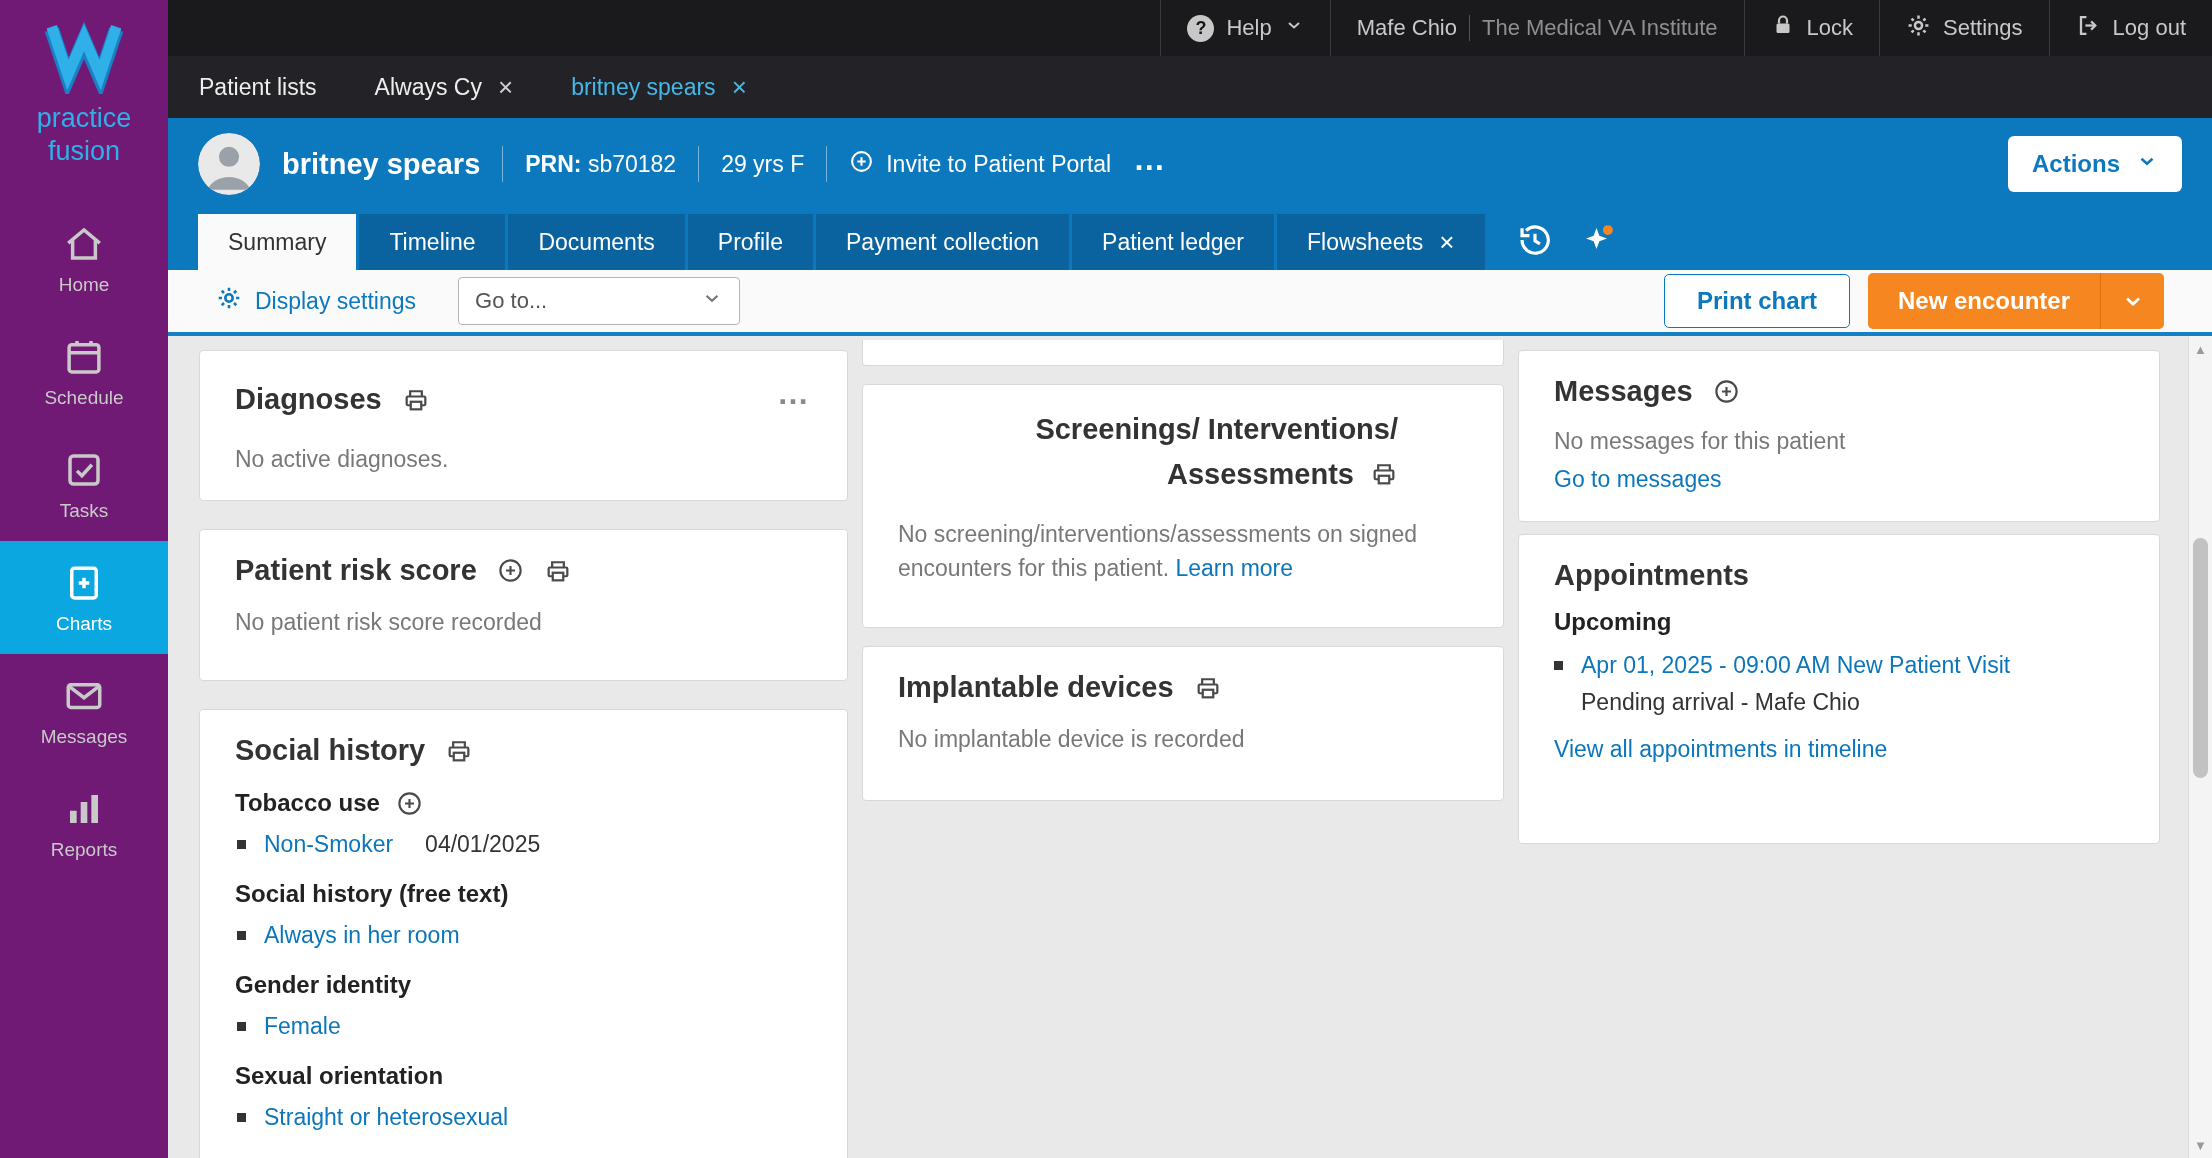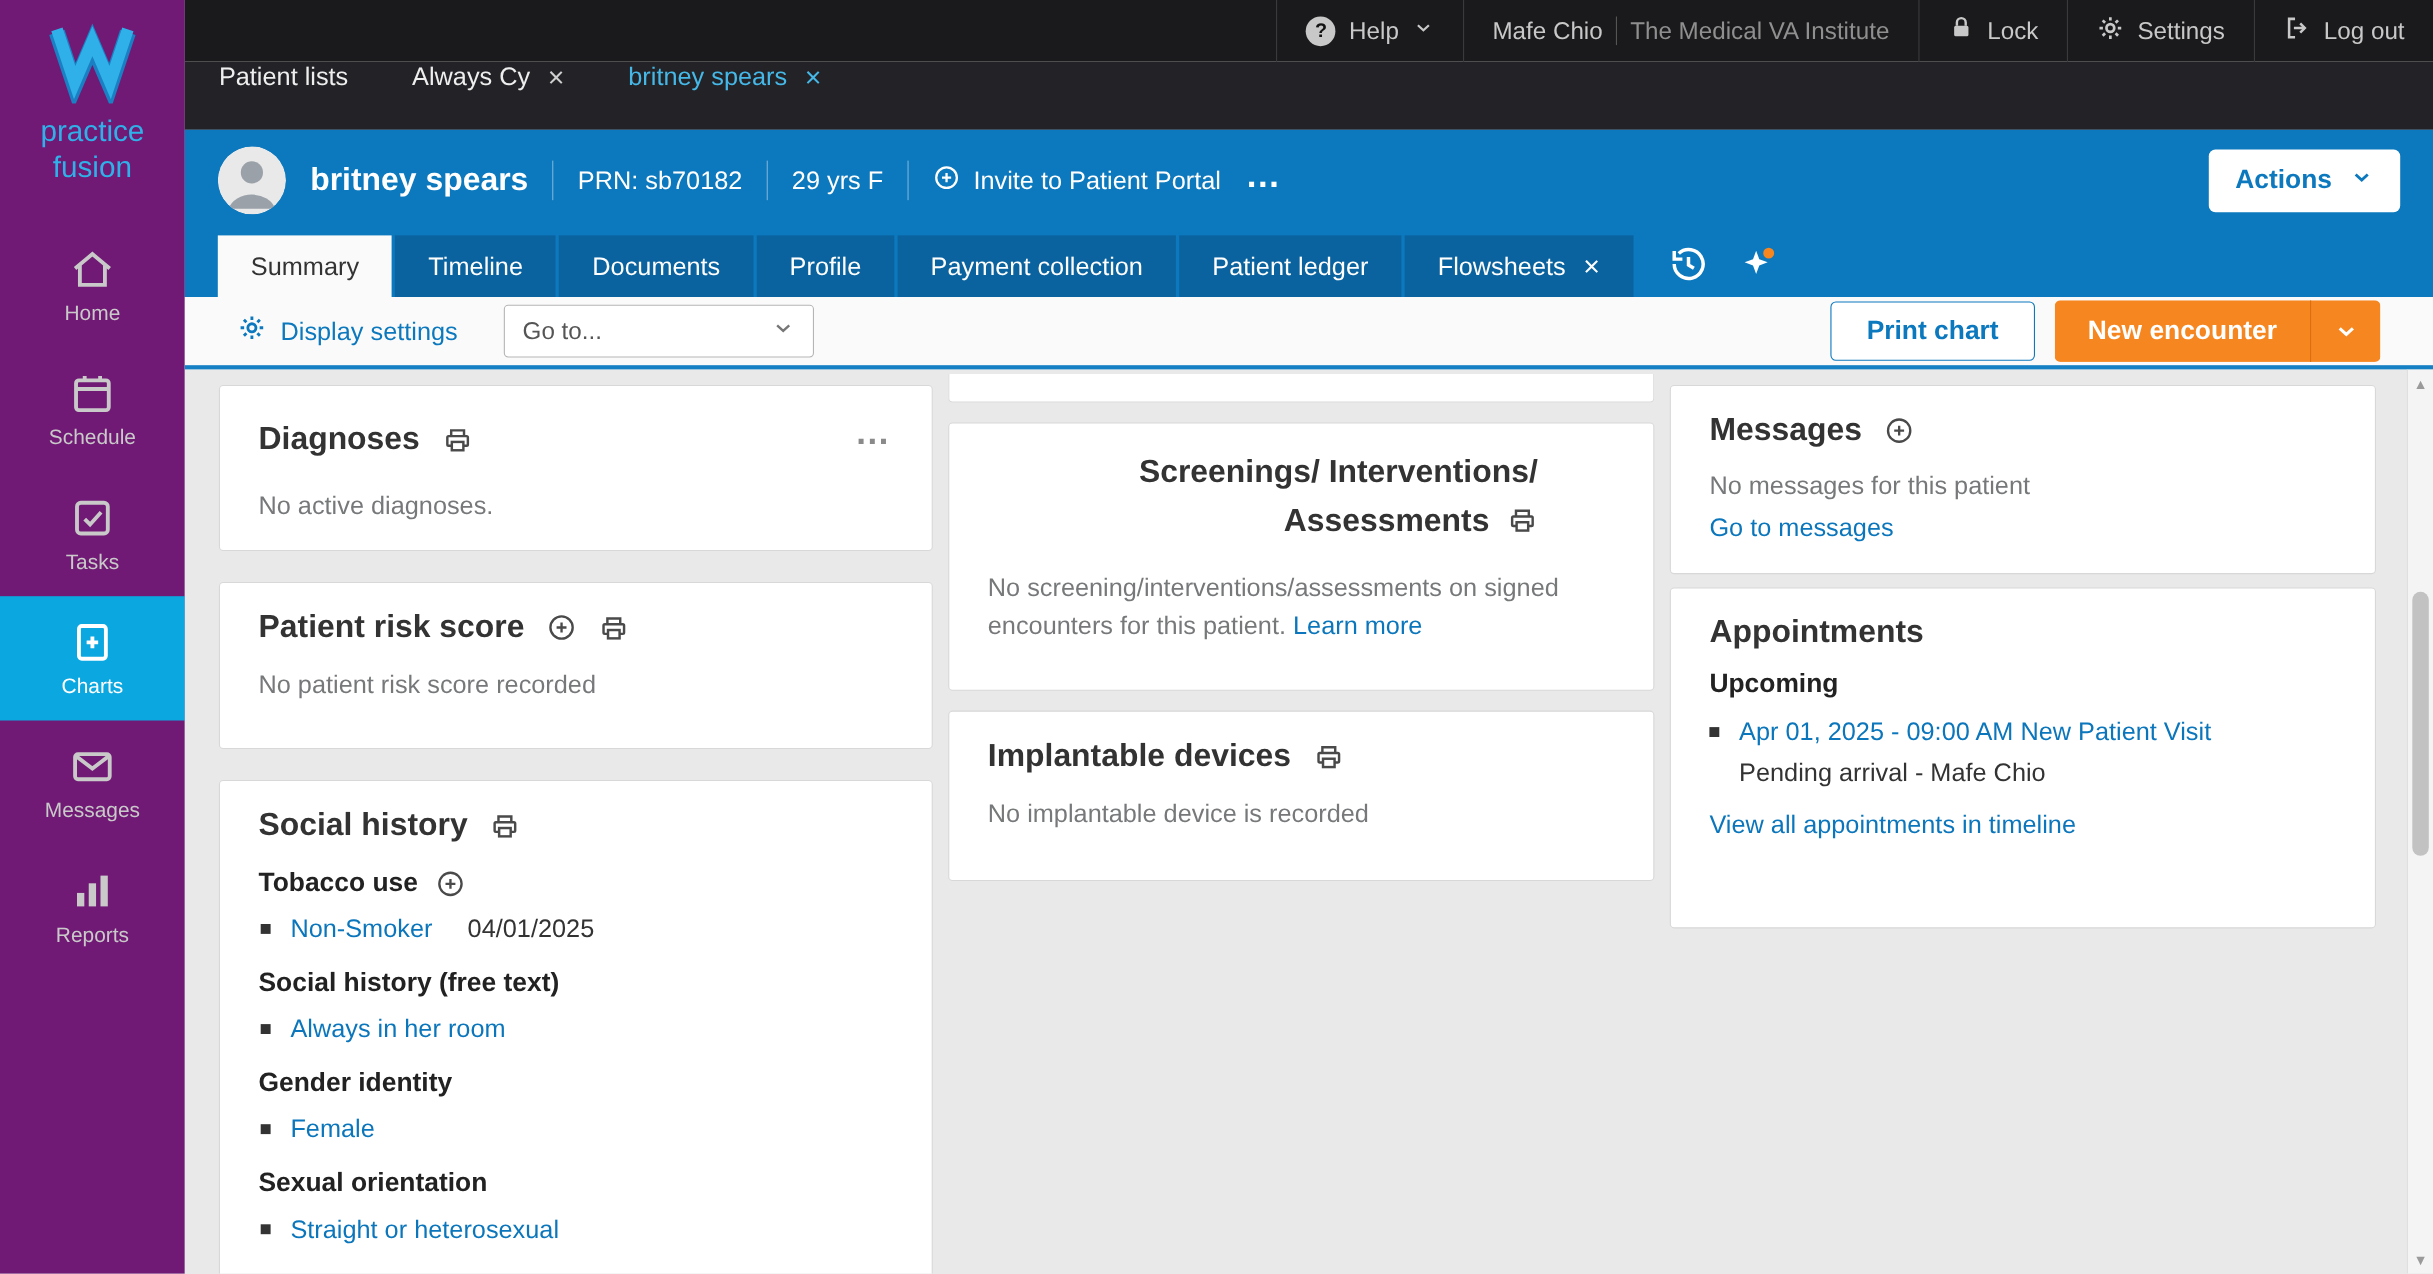--- a/index.html
+++ b/index.html
@@ -21,33 +21,33 @@
   .main { flex: 1; display: flex; flex-direction: column; min-width: 0; }
 
   
   .topbar { height: 56px; background: #1a1a1c; display: flex; justify-content: flex-end; align-items: stretch; font-size: 22px; color: #c8c8c8; flex: none; }
   .tb-item { display: flex; align-items: center; gap: 12px; padding: 0 26px; border-left: 1px solid #3a3a3c; cursor: pointer; white-space: nowrap; }
   .qcircle { width: 27px; height: 27px; border-radius: 50%; background: #c8c8c8; color: #141414; font-weight: bold; font-size: 18px; display: flex; align-items: center; justify-content: center; }
   .vdiv { width: 1px; height: 26px; background: #555; }
   .tb-org { color: #8f8f8f; }
 
   
-  .tabrow { height: 62px; background: #232327; display: flex; align-items: flex-start; padding-left: 31px; gap: 58px; font-size: 23px; color: #eee; flex: none; }
+  .tabrow { height: 62px; background: #232327; display: flex; align-items: center; padding-left: 31px; gap: 58px; font-size: 23px; color: #eee; flex: none; }
   .tab { display: flex; align-items: center; gap: 16px; cursor: pointer; }
   .tab-close { font-size: 26px; color: #cfcfcf; line-height: 1; cursor: pointer; }
   .tab.active { color: #45b8e8; }
   .tab.active .tab-close { color: #45b8e8; }
 
   
   .pt-header { height: 92px; background: #0c78bd; display: flex; align-items: center; padding: 0 30px; color: #fff; gap: 22px; flex: none; }
   .avatar { width: 62px; height: 62px; flex: none; border-radius: 50%; overflow: hidden; }
   .pt-name { font-size: 29px; font-weight: bold; }
   .hdiv { width: 1px; height: 36px; background: rgba(255,255,255,0.45); flex: none; }
   .pt-meta { font-size: 23px; }
-  .pt-meta b { font-weight: normal; }
+  .pt-meta b { font-weight: bold; }
   .invite { display: flex; align-items: center; gap: 12px; font-size: 23px; cursor: pointer; }
   .hdr-more { font-size: 32px; font-weight: bold; letter-spacing: 3px; cursor: pointer; padding-bottom: 10px; }
   .actions-btn { margin-left: auto; background: #fff; color: #0c78bd; font-size: 24px; font-weight: bold; border: none; border-radius: 6px; padding: 14px 24px; display: flex; align-items: center; gap: 16px; cursor: pointer; }
 
   
   .chart-tabs { height: 60px; background: #0c78bd; display: flex; align-items: flex-end; padding-left: 30px; flex: none; }
   .ctab { height: 56px; display: flex; align-items: center; padding: 0 30px; background: #0a639e; color: #fff; margin-right: 3px; font-size: 23px; cursor: pointer; white-space: nowrap; gap: 16px; }
   .ctab.active { background: #fafafa; color: #333; }
   .ctab .tab-close { color: #fff; }
   .ct-icons { display: flex; align-items: center; gap: 26px; margin-left: 28px; height: 100%; }

